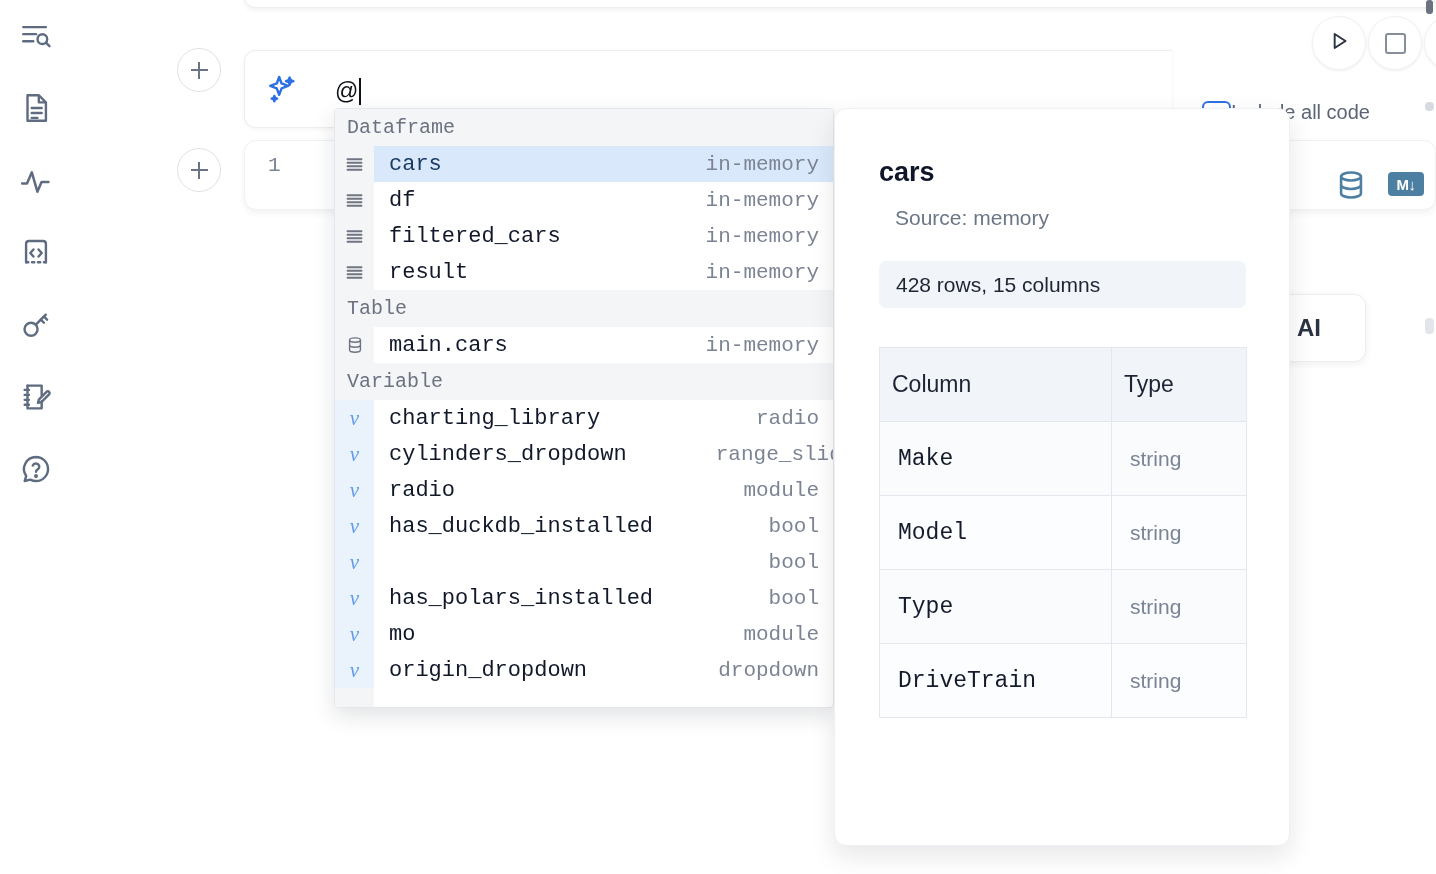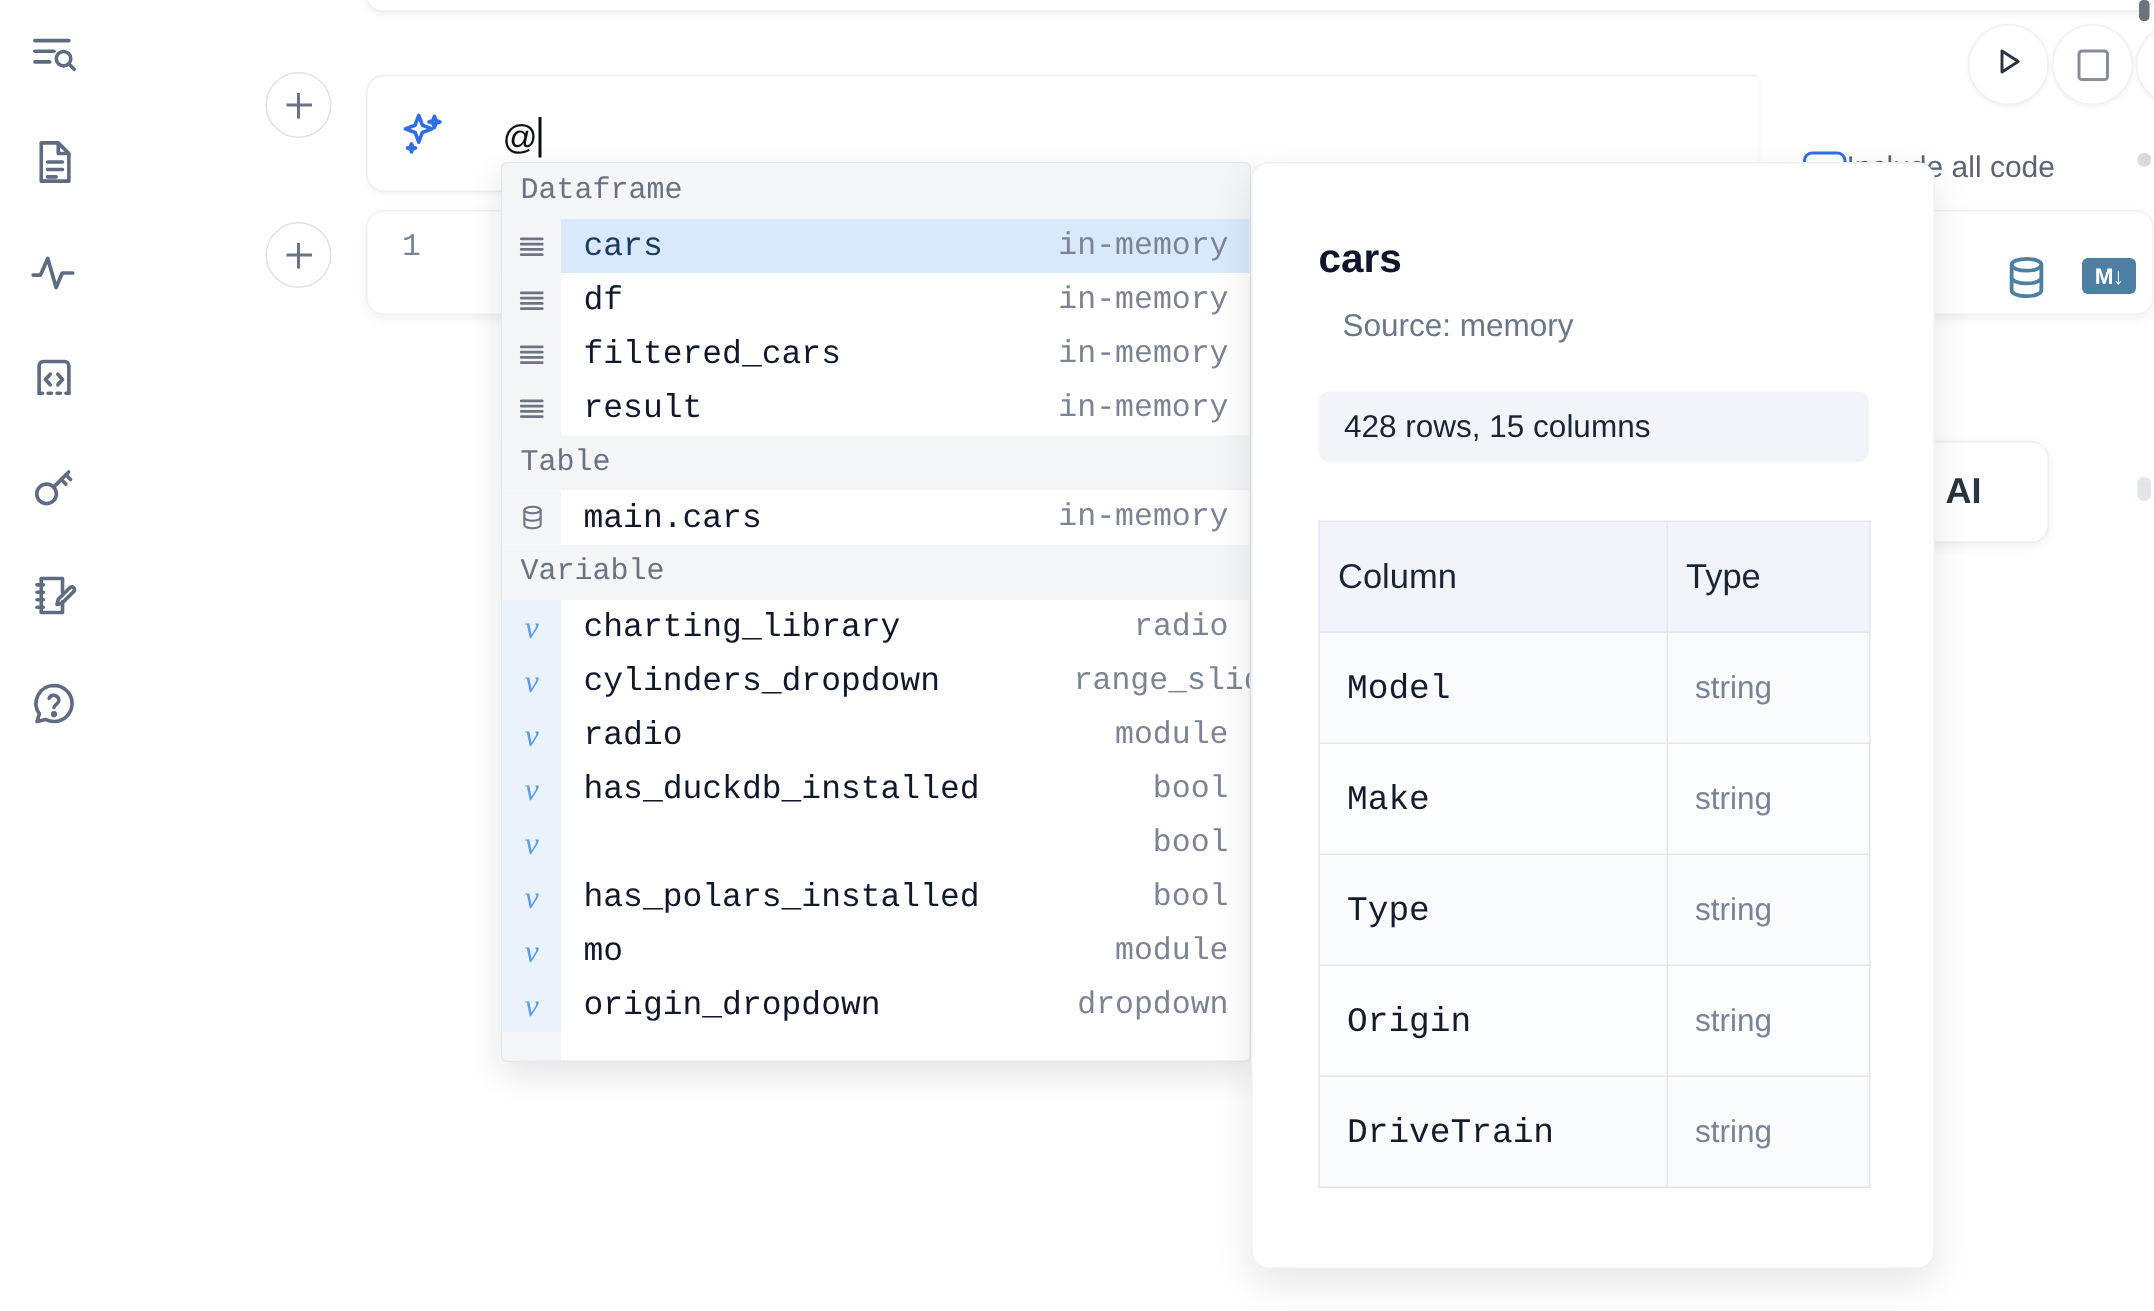--- a/index.html
+++ b/index.html
@@ -461,33 +461,29 @@
     <div class="doc-stat">428 rows, 15 columns</div>
     <table class="doc-table">
       <thead>
           <tr id="doc-head">
             <th>Column</th>
             <th>Type</th>
           </tr>
         </thead>
       <tbody id="doc-body">
           <tr>
+            <td class="col">Make</td>
+            <td class="typ">string</td>
+          </tr>
+          <tr>
             <td class="col">Model</td>
             <td class="typ">string</td>
           </tr>
           <tr>
-            <td class="col">Make</td>
-            <td class="typ">string</td>
-          </tr>
-          <tr>
             <td class="col">Type</td>
-            <td class="typ">string</td>
-          </tr>
-          <tr>
-            <td class="col">Origin</td>
             <td class="typ">string</td>
           </tr>
           <tr>
             <td class="col">DriveTrain</td>
             <td class="typ">string</td>
           </tr>
         </tbody>
     </table>
   </div>
 

